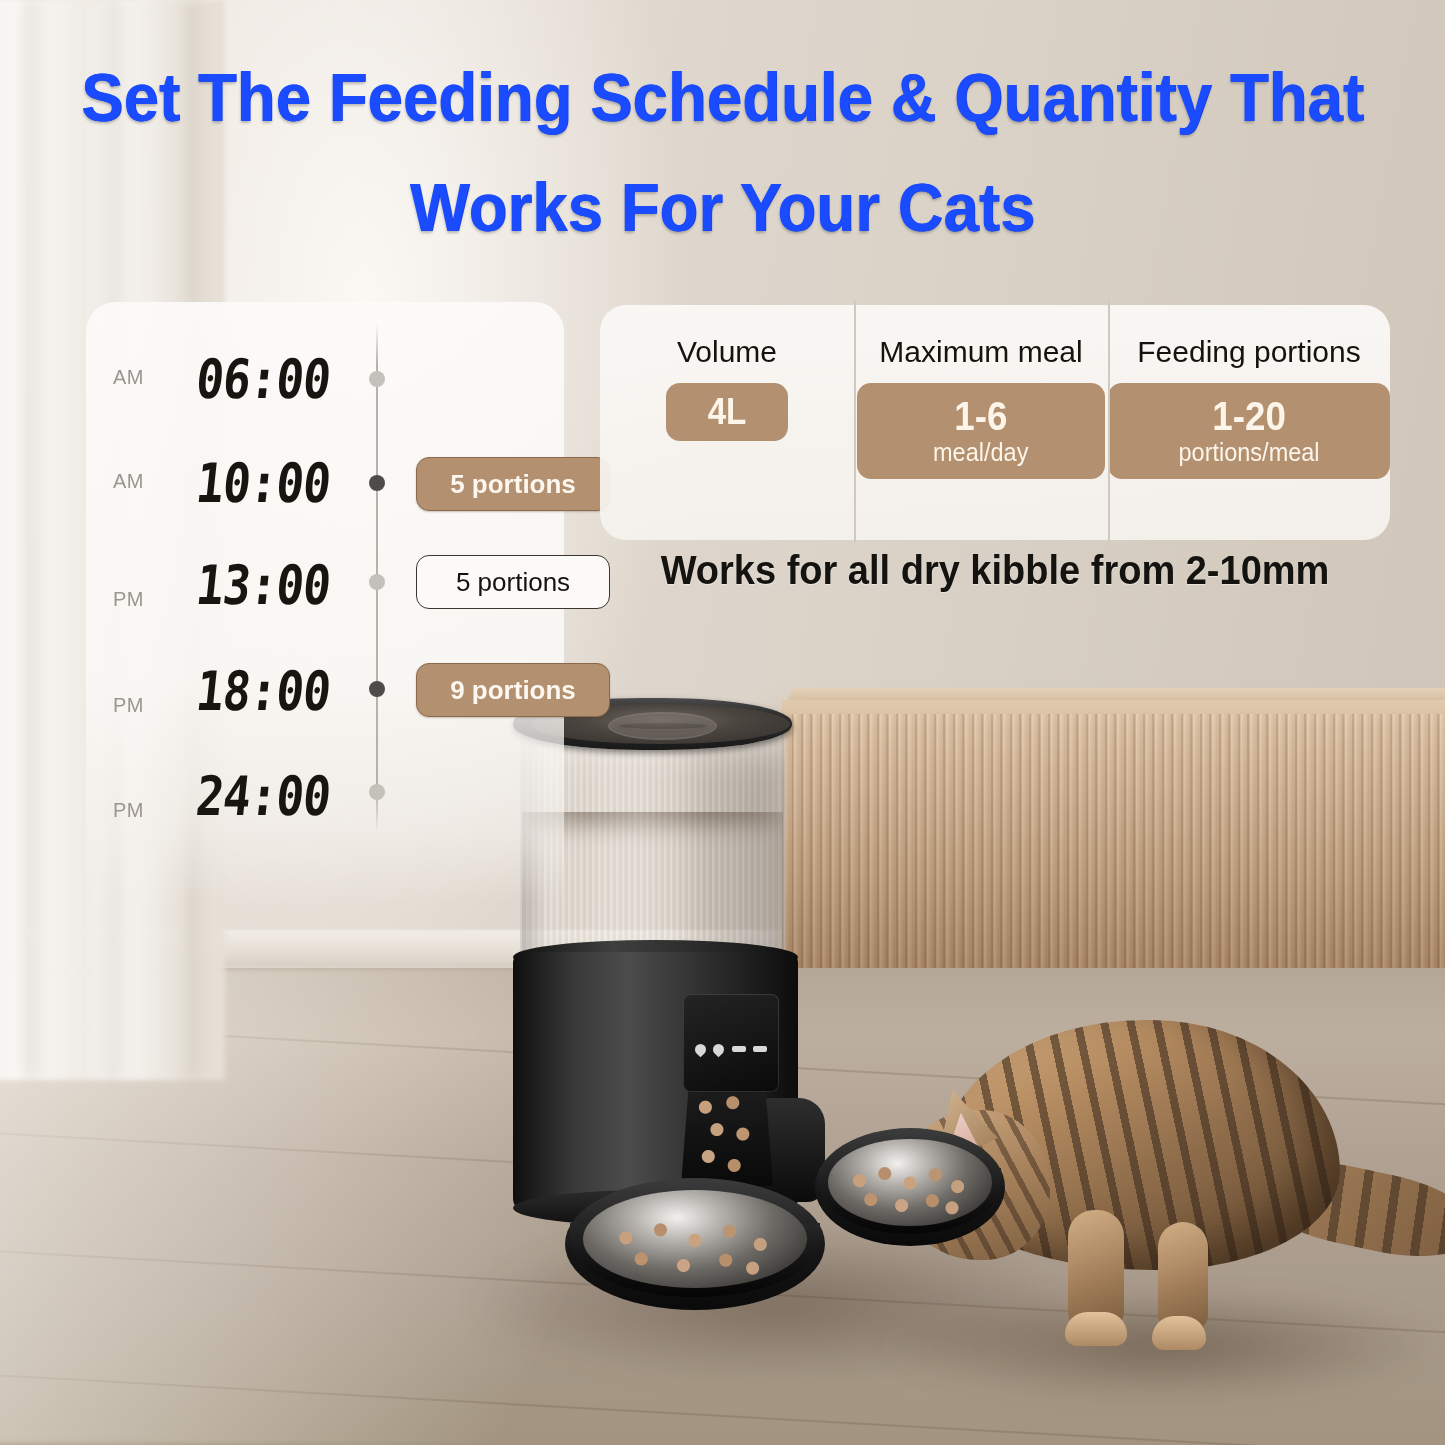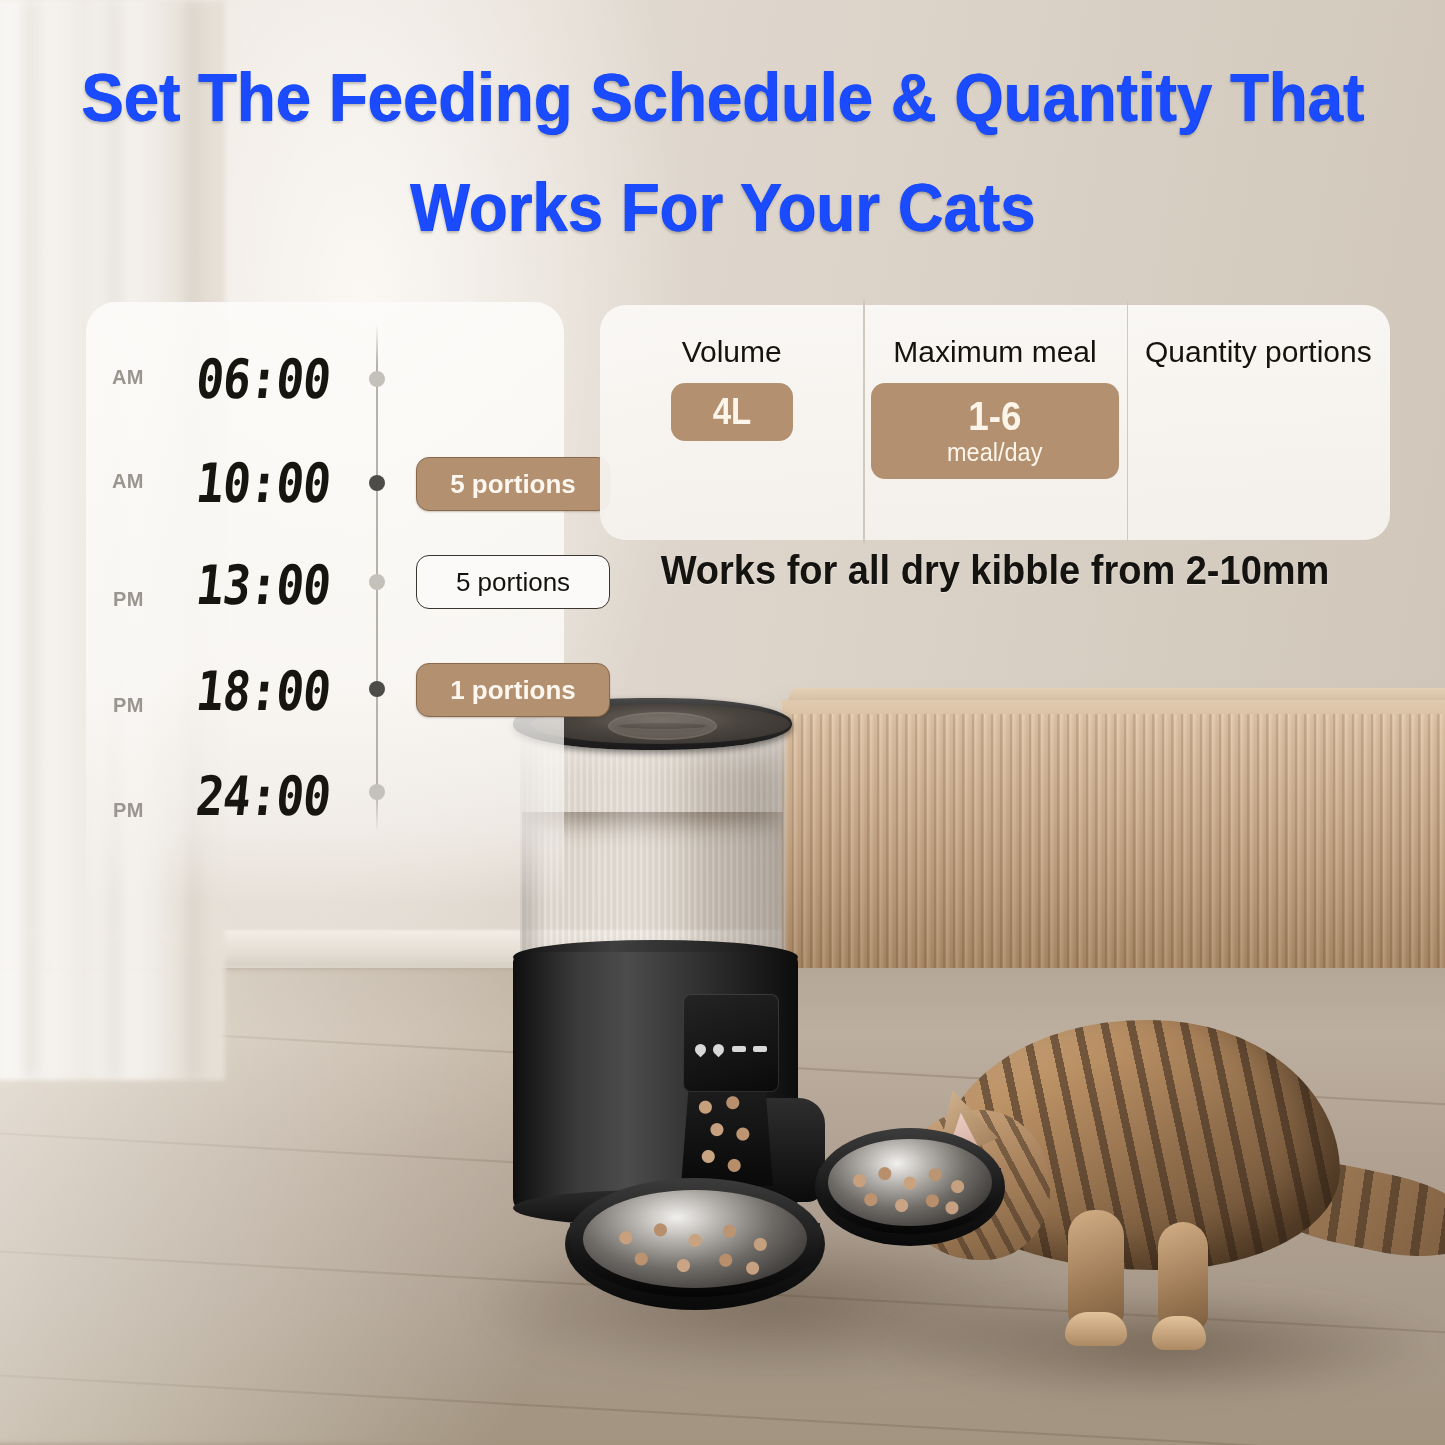--- a/index.html
+++ b/index.html
@@ -255,21 +255,21 @@
   
   .sched-panel{
     position:absolute;left:86px;top:302px;width:478px;height:600px;
     border-radius:30px 30px 0 0;
     background:linear-gradient(180deg,rgba(252,251,249,.93) 0%,rgba(250,248,245,.90) 62%,rgba(246,243,239,.55) 88%,rgba(244,241,236,0) 100%);
   }
   .sched-rows{position:absolute;left:0;top:0;width:478px;height:540px;}
   .srow{position:absolute;left:0;width:478px;height:64px;display:flex;align-items:center;}
   .ampm{
     position:absolute;width:44px;text-align:right;
-    font-size:20px;font-weight:700;color:#9a958e;letter-spacing:.5px;
+    font-size:20px;font-weight:400;color:#9a958e;letter-spacing:.5px;
     font-family:"Liberation Sans",sans-serif;
   }
   .ampm.am{left:14px;top:20px;}
   .ampm.pm{left:14px;top:36px;}
   .lcd{
     position:absolute;left:64px;top:6px;width:180px;height:54px;
     font-family:"DejaVu Sans Mono","Liberation Mono",monospace;
     font-size:46px;font-weight:700;color:#17150f;letter-spacing:-1px;
     display:flex;align-items:center;justify-content:flex-end;
     transform:skewX(-6deg) scaleY(1.18);
@@ -430,21 +430,21 @@
         <span class="lcd">13:00</span>
       </div>
       <div class="dot light" style="top:272px;"></div>
       <div class="pill plain" style="top:253px;">5 portions</div>
 
       <div class="srow" style="top:356px;">
         <span class="ampm pm">PM</span>
         <span class="lcd">18:00</span>
       </div>
       <div class="dot dark" style="top:379px;"></div>
-      <div class="pill hl" style="top:361px;">1 portions</div>
+      <div class="pill hl" style="top:361px;">9 portions</div>
 
       <div class="srow" style="top:461px;">
         <span class="ampm pm">PM</span>
         <span class="lcd">24:00</span>
       </div>
       <div class="dot light" style="top:482px;"></div>
     </div>
   </div>
 
   <div class="spec-panel">
@@ -458,20 +458,24 @@
 
     <div class="spec-col">
       <div class="spec-label">Maximum meal</div>
       <div class="spec-box" id="spec-box-meals">
         <span class="spec-val">1-6</span>
         <span class="spec-unit">meal/day</span>
       </div>
     </div>
 
     <div class="spec-col">
-      <div class="spec-label">Quantity portions</div>
+      <div class="spec-label">Feeding portions</div>
+      <div class="spec-box" id="spec-box-portions">
+        <span class="spec-val">1-20</span>
+        <span class="spec-unit">portions/meal</span>
+      </div>
     </div>
 
   </div>
 
   <div class="kibble-note">Works for all dry kibble from 2-10mm</div>
 
 </div>
 
 </body></html>

